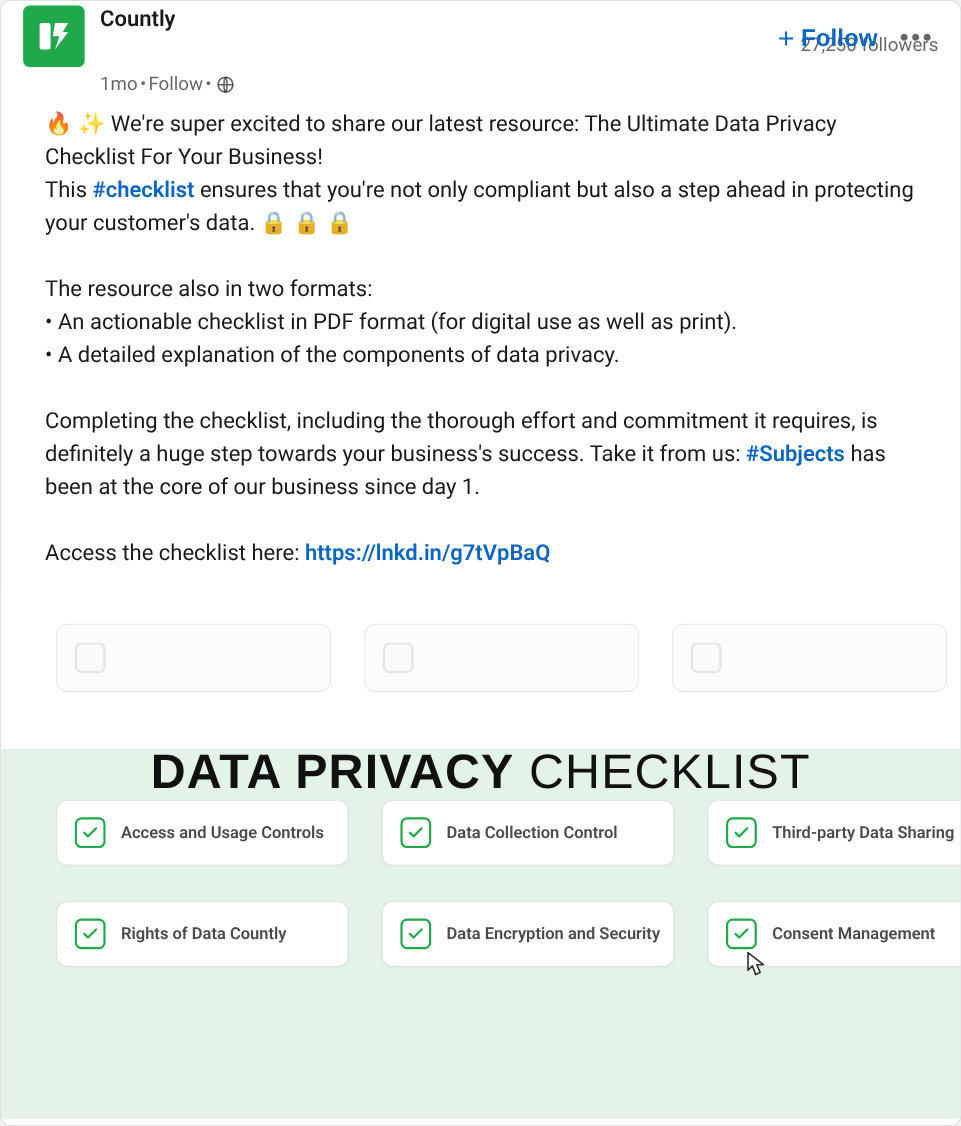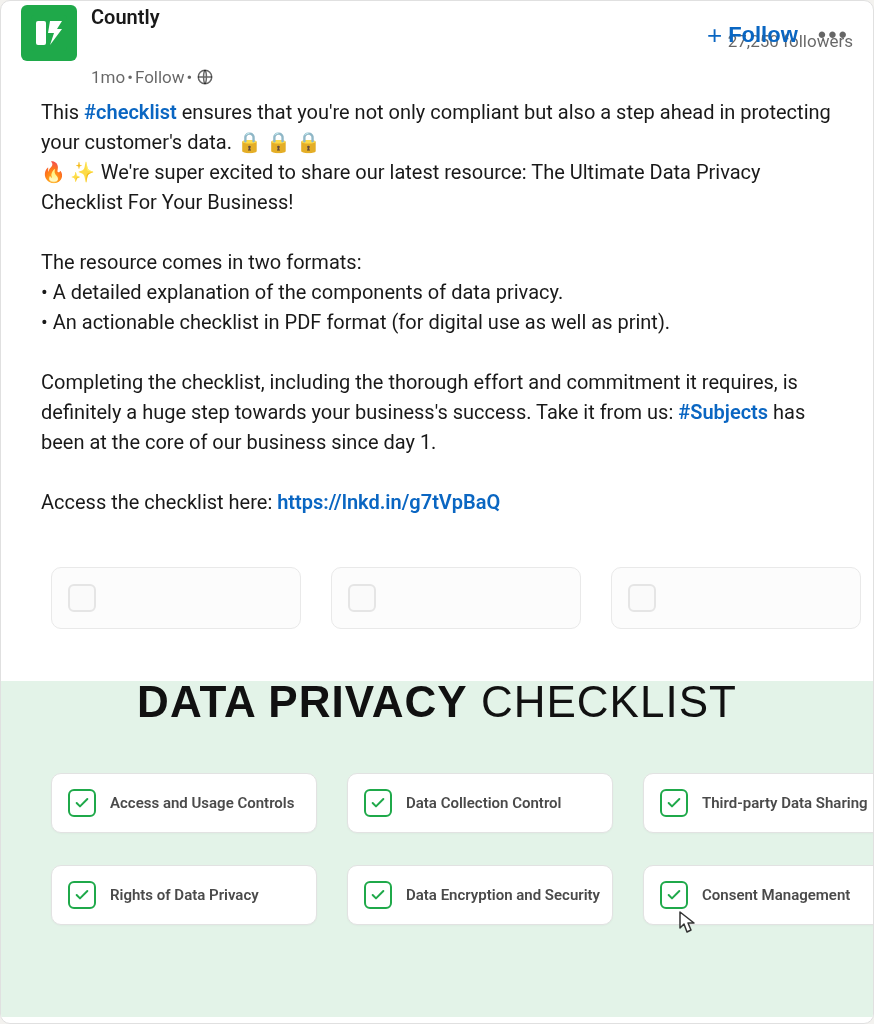--- a/index.html
+++ b/index.html
@@ -138,21 +138,20 @@
     border: 2px solid #e5e5e5;
     border-radius: 6px;
     background: #fafafa;
   }
   .promo-title {
     text-align: center;
     font-size: 44px;
     font-weight: 400;
     letter-spacing: 1px;
     color: #111;
-    margin-bottom: 46px;
     font-family: Arial, Helvetica, sans-serif;
   }
   .promo-title .bold { font-weight: 800; }
   .checklist-grid {
     display: grid;
     grid-template-columns: repeat(3, 266px);
     gap: 32px 30px;
     padding: 0 50px;
     justify-content: start;
   }
@@ -225,28 +224,28 @@
         <span class="plus-icon">+</span>
         <span>Follow</span>
       </button>
       <button class="overflow-btn">
         <span>•••</span>
       </button>
     </div>
   </div>
 
   <div class="post-body">
+    <p>🔥 ✨ We're super excited to share our latest resource: The Ultimate Data Privacy Checklist For Your Business!</p>
     <p>
       <span>This </span><a class="hashtag">#checklist</a><span> ensures that you're not only compliant but also a step ahead in protecting your customer's data. 🔒 🔒 🔒</span>
     </p>
-    <p>🔥 ✨ We're super excited to share our latest resource: The Ultimate Data Privacy Checklist For Your Business!</p>
     <div class="para-gap"></div>
-    <p>The resource comes in two formats:</p>
+    <p>The resource also in two formats:</p>
+    <p>• An actionable checklist in PDF format (for digital use as well as print).</p>
     <p>• A detailed explanation of the components of data privacy.</p>
-    <p>• An actionable checklist in PDF format (for digital use as well as print).</p>
     <div class="para-gap"></div>
     <p>
       <span>Completing the checklist, including the thorough effort and commitment it requires, is definitely a huge step towards your business's success. Take it from us: </span><a class="hashtag">#Subjects</a><span> has been at the core of our business since day 1.</span>
     </p>
     <div class="para-gap"></div>
     <p>
       <span>Access the checklist here: </span><a class="link">https://lnkd.in/g7tVpBaQ</a>
     </p>
   </div>
 
@@ -291,21 +290,21 @@
             </svg>
         </div>
         <div class="check-label">Third-party Data Sharing</div>
       </div>
       <div class="check-item">
         <div class="check-box">
           <svg viewBox="0 0 24 24" fill="none" stroke="#1fa94a" stroke-width="3" stroke-linecap="round" stroke-linejoin="round">
               <polyline points="4 12 9 17 20 6"></polyline>
             </svg>
         </div>
-        <div class="check-label">Rights of Data Privacy</div>
+        <div class="check-label">Rights of Data Countly</div>
       </div>
       <div class="check-item">
         <div class="check-box">
           <svg viewBox="0 0 24 24" fill="none" stroke="#1fa94a" stroke-width="3" stroke-linecap="round" stroke-linejoin="round">
               <polyline points="4 12 9 17 20 6"></polyline>
             </svg>
         </div>
         <div class="check-label">Data Encryption and Security</div>
       </div>
       <div class="check-item">

